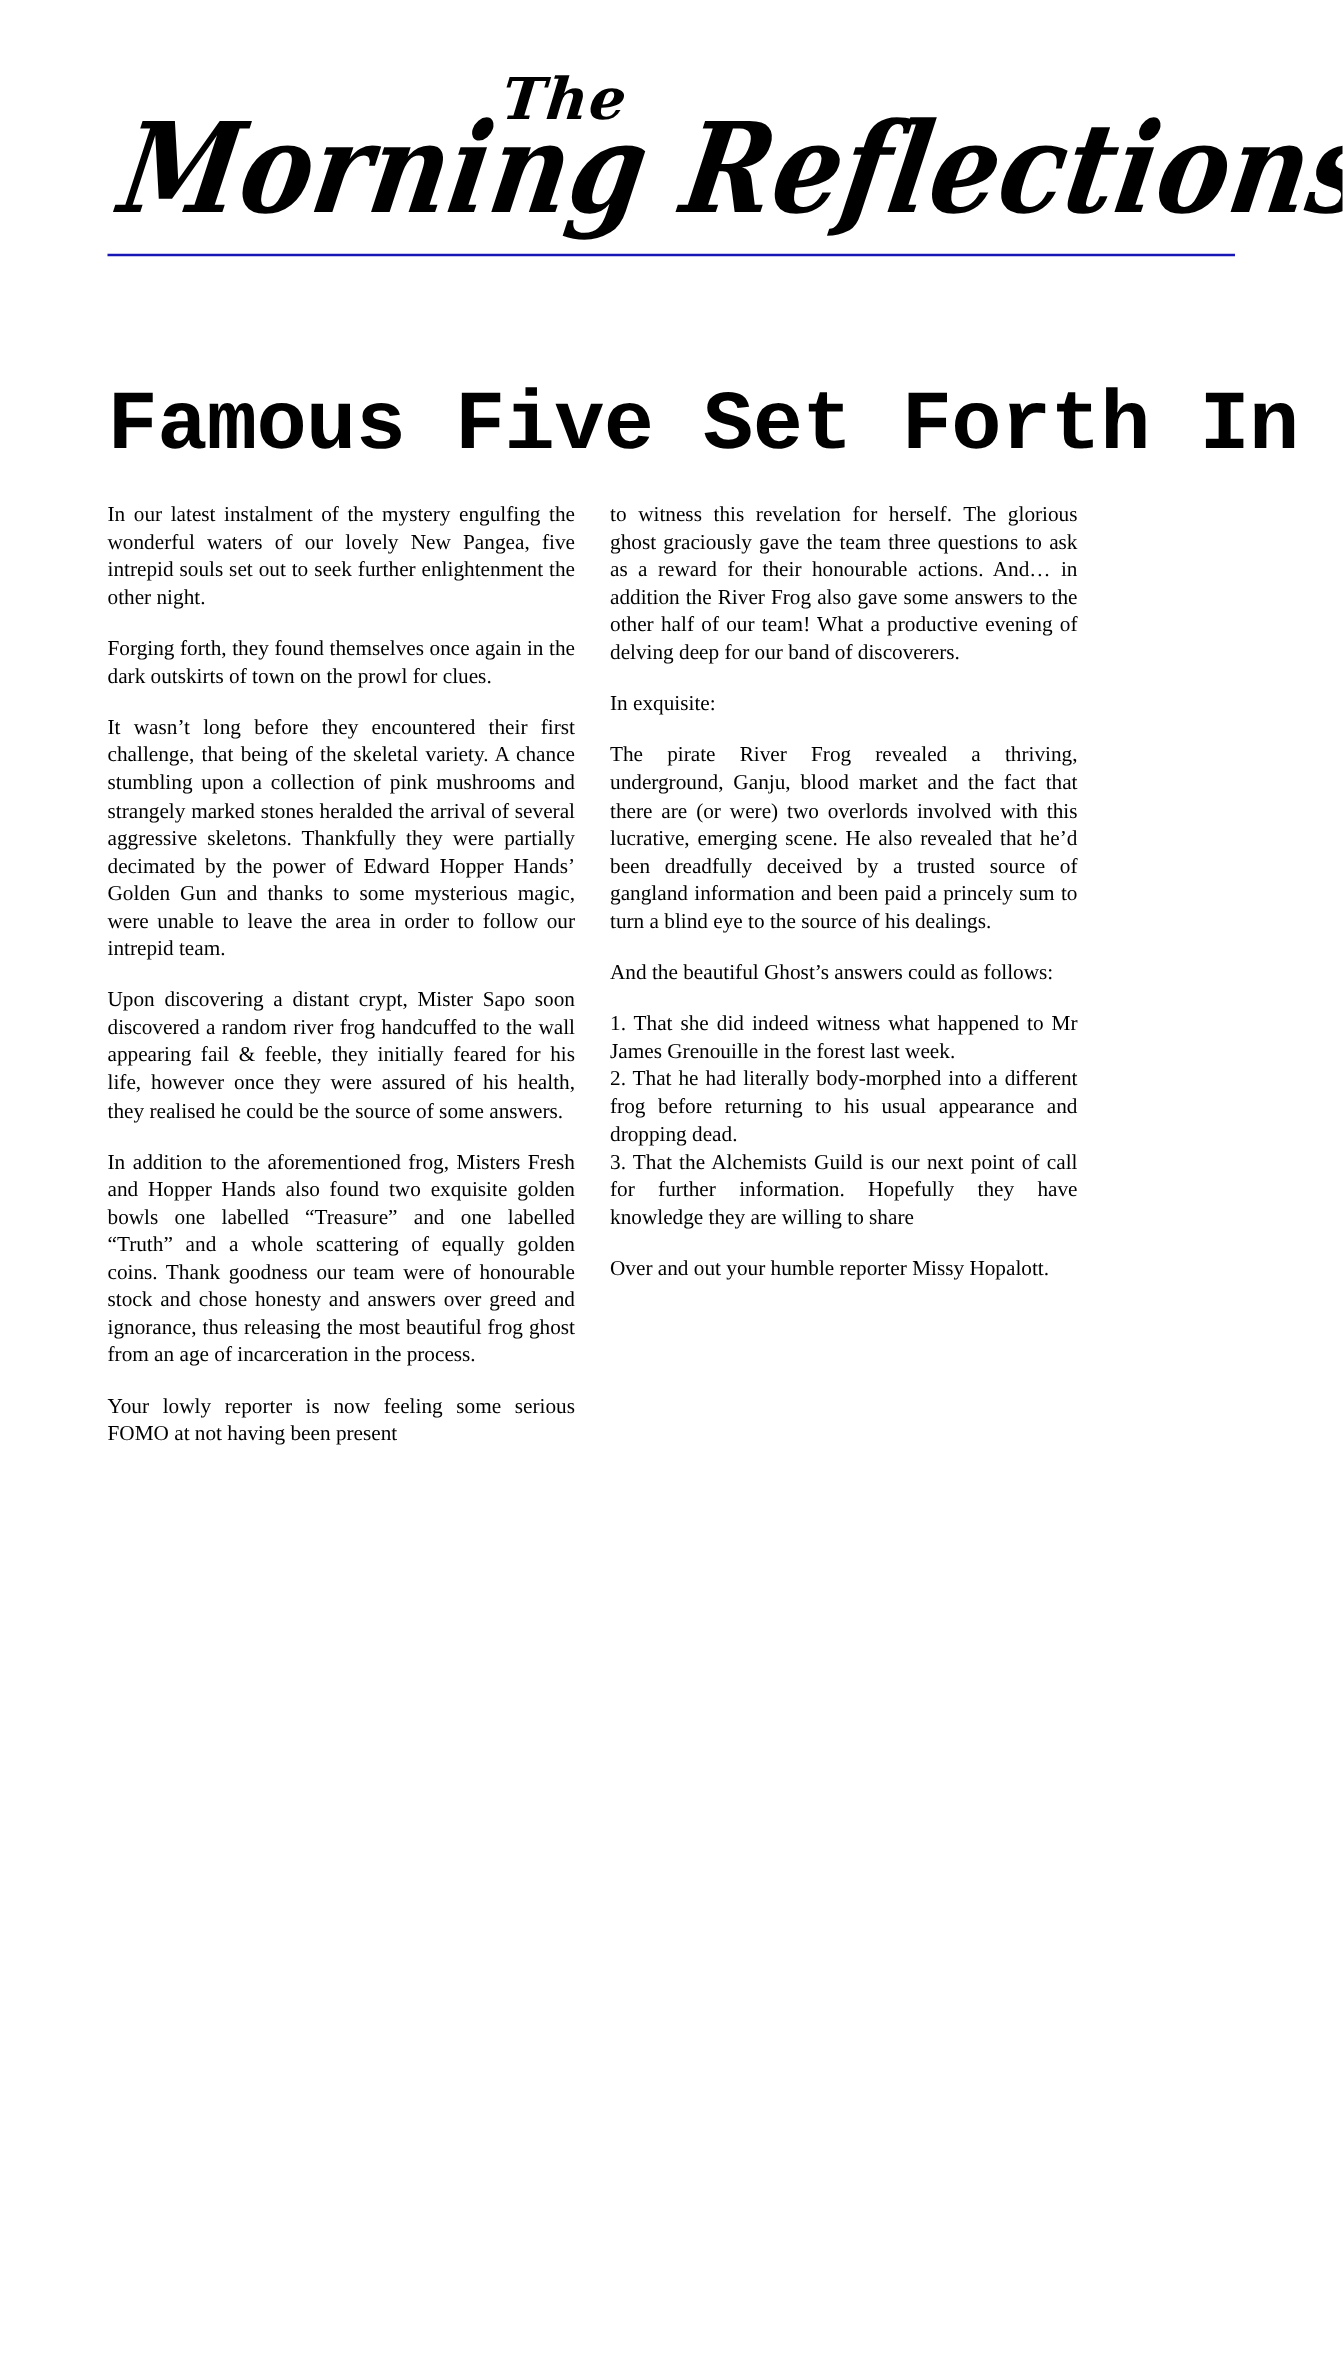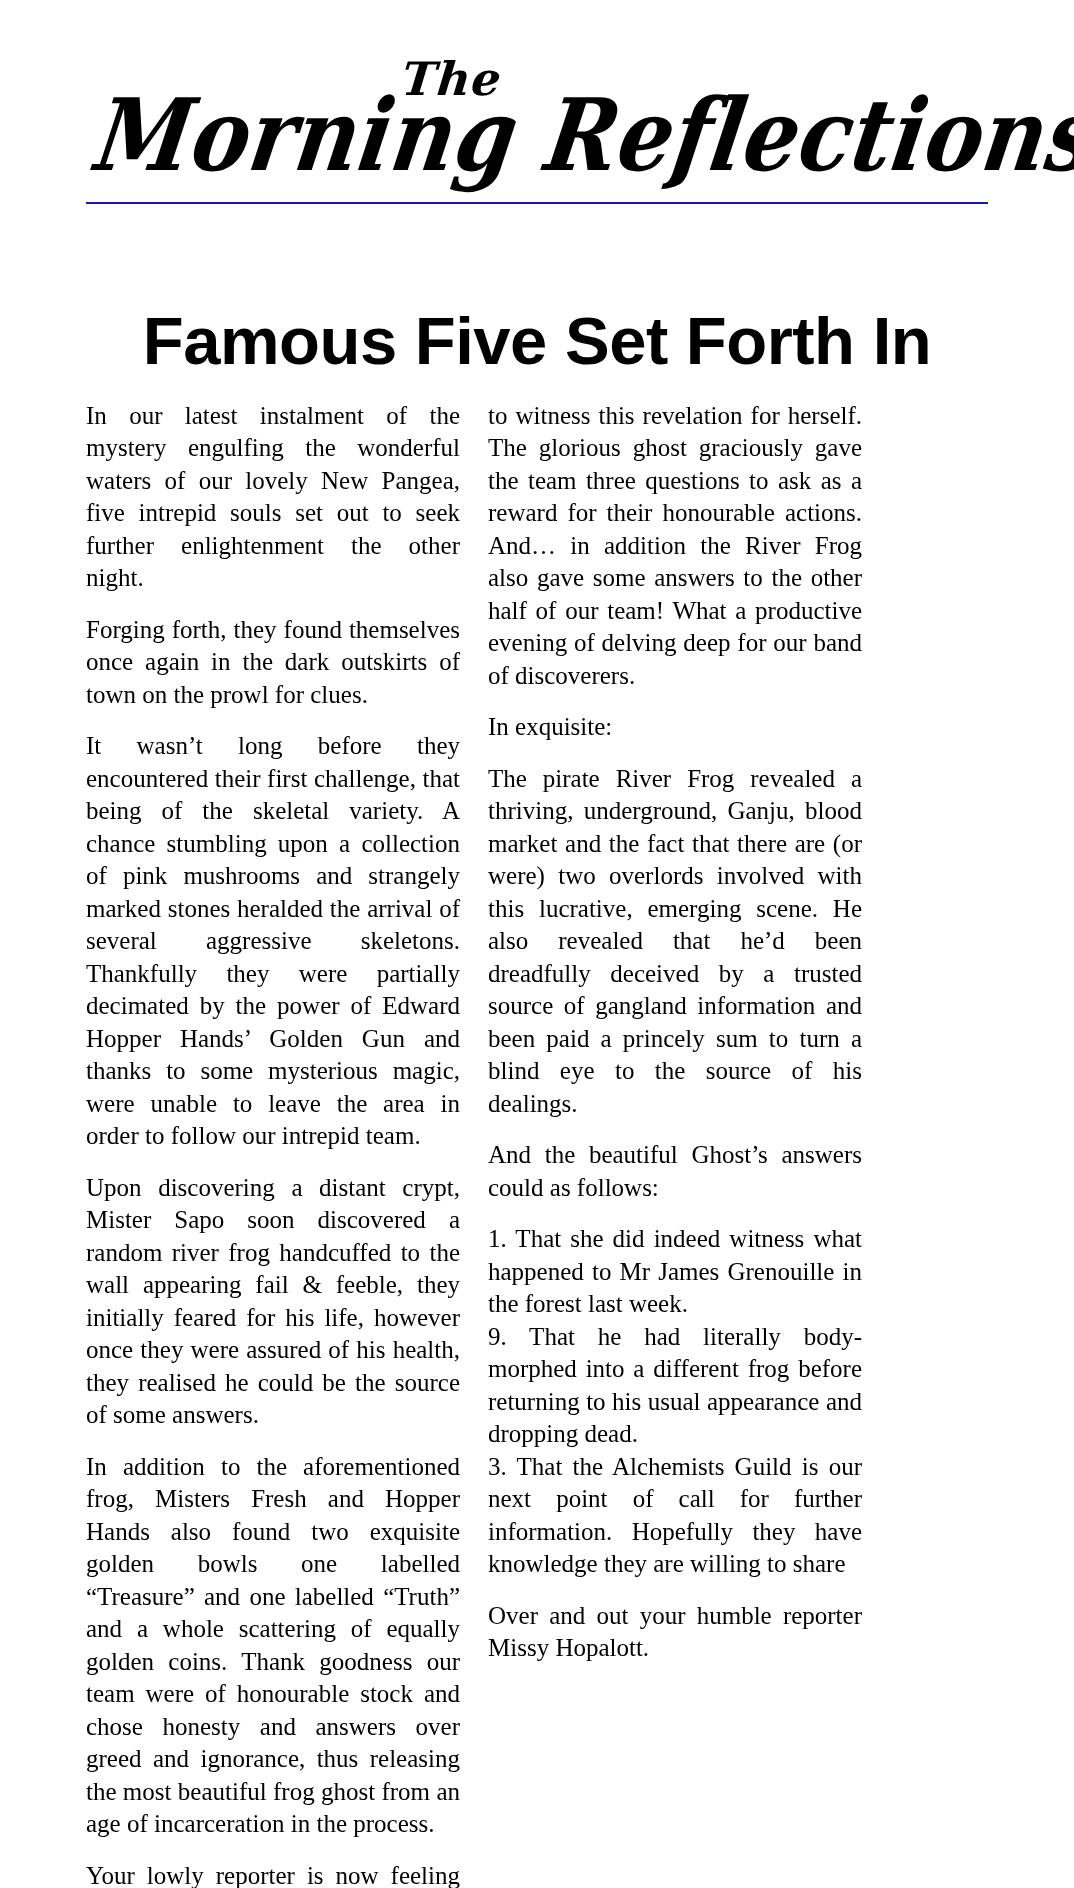--- a/index.html
+++ b/index.html
@@ -68,21 +68,21 @@
     position: relative;
     height: 72px;
     overflow: hidden;
     margin-top: 3px;
   }
 
   
   .headline {
     margin-top: 28px;
     text-align: center;
-    font-family: Liberation Sans, sans-serif;
+    font-family: Liberation Mono, monospace;
     font-weight: 700;
     font-size: 67px;
     line-height: 1.0;
     letter-spacing: -0.5px;
   }
   .headline .hl-line {
     display: block;
     white-space: nowrap;
     transform: scaleX(1.0);
   }
@@ -93,21 +93,21 @@
     margin-top: 26px;
     gap: 28px;
     align-items: flex-start;
   }
   .col {
     width: 374px;
     flex: 0 0 374px;
   }
   .col p {
     margin: 0 0 19px 0;
-    font-size: 25px;
+    font-size: 17px;
     line-height: 1.30;
     text-align: justify;
     text-justify: inter-word;
     hyphens: none;
   }
   .col p:last-child { margin-bottom: 0; }
   .col p.nogap { margin-bottom: 0; }
 </style>
 </head>
 <body>
@@ -137,19 +137,19 @@
       <p>Upon discovering a distant crypt, Mister Sapo soon discovered a random river frog handcuffed to the wall appearing fail &amp; feeble, they initially feared for his life, however once they were assured of his health, they realised he could be the source of some answers.</p>
       <p>In addition to the aforementioned frog, Misters Fresh and Hopper Hands also found two exquisite golden bowls one labelled “Treasure” and one labelled “Truth” and a whole scattering of equally golden coins. Thank goodness our team were of honourable stock and chose honesty and answers over greed and ignorance, thus releasing the most beautiful frog ghost from an age of incarceration in the process.</p>
       <p>Your lowly reporter is now feeling some serious FOMO at not having been present</p>
     </div>
     <div class="col">
       <p>to witness this revelation for herself. The glorious ghost graciously gave the team three questions to ask as a reward for their honourable actions. And… in addition the River Frog also gave some answers to the other half of our team! What a productive evening of delving deep for our band of discoverers.</p>
       <p>In exquisite:</p>
       <p>The pirate River Frog revealed a thriving, underground, Ganju, blood market and the fact that there are (or were) two overlords involved with this lucrative, emerging scene. He also revealed that he’d been dreadfully deceived by a trusted source of gangland information and been paid a princely sum to turn a blind eye to the source of his dealings.</p>
       <p>And the beautiful Ghost’s answers could as follows:</p>
       <p class="nogap">1. That she did indeed witness what happened to Mr James Grenouille in the forest last week.</p>
-      <p class="nogap">9. That he had literally body-morphed into a different frog before returning to his usual appearance and dropping dead.</p>
+      <p class="nogap">2. That he had literally body-morphed into a different frog before returning to his usual appearance and dropping dead.</p>
       <p>3. That the Alchemists Guild is our next point of call for further information. Hopefully they have knowledge they are willing to share</p>
       <p>Over and out your humble reporter Missy Hopalott.</p>
     </div>
   </div>
 
 </div>
 
 </body></html>

